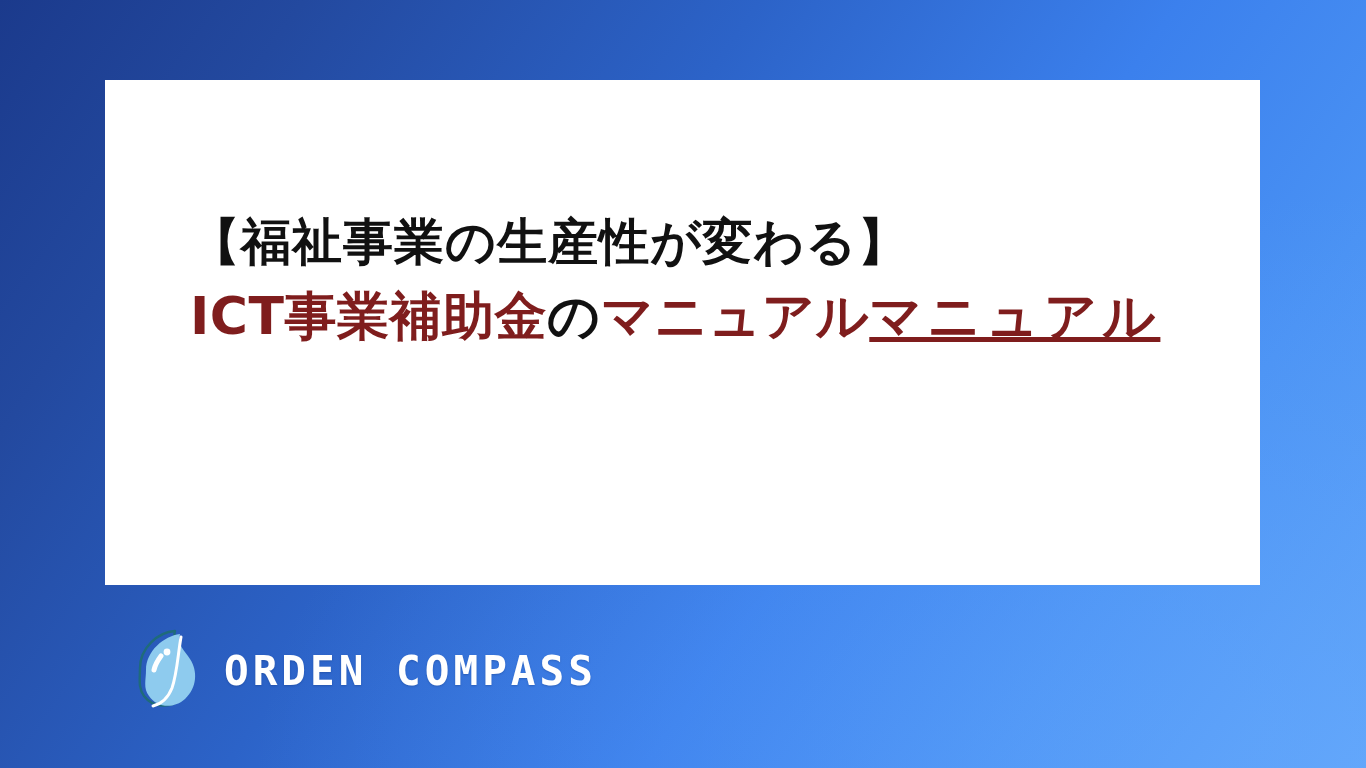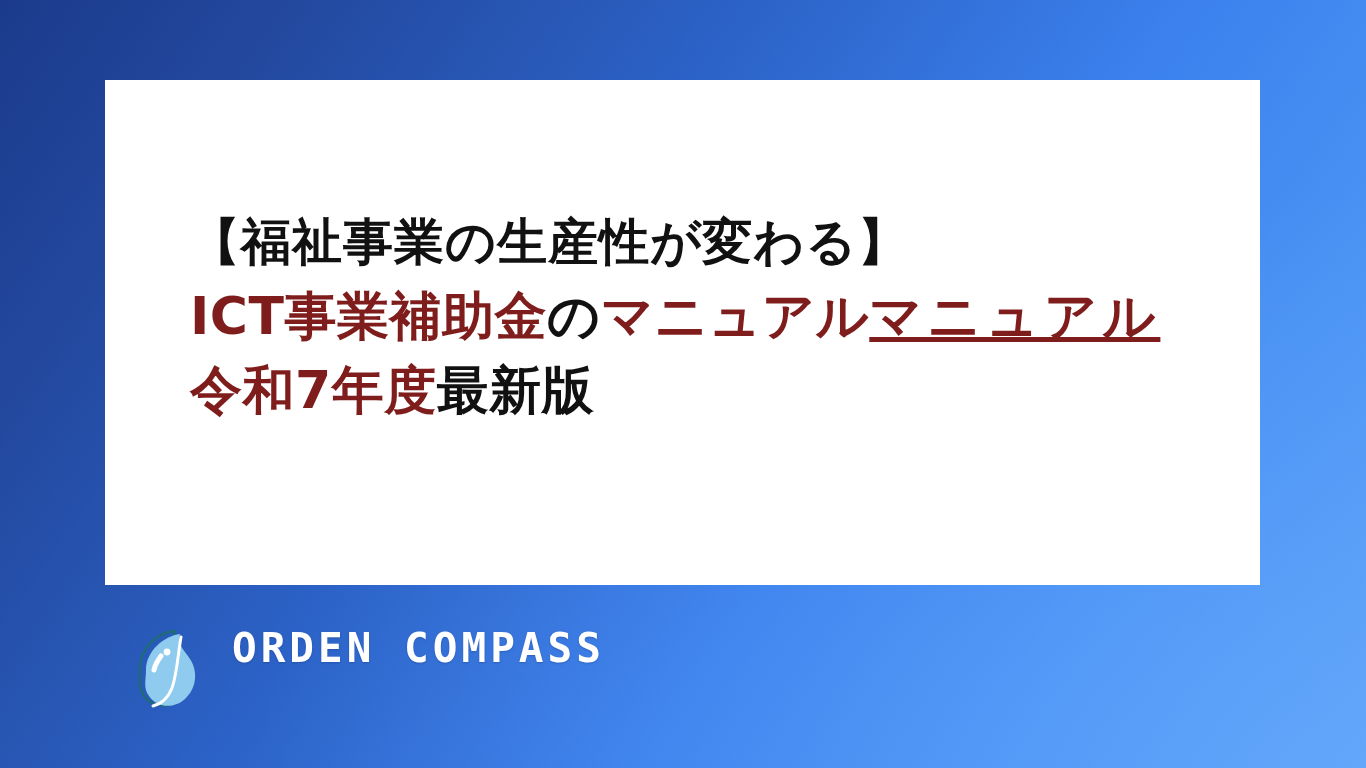--- a/index.html
+++ b/index.html
@@ -80,22 +80,22 @@
     letter-spacing: 5px;
     text-decoration: underline;
   }
 
   
   .brand {
     position: absolute;
     left: 128px;
     top: 628px;
     display: flex;
-    align-items: flex-start;
-    gap: 26px;
+    align-items: center;
+    gap: 18px;
     z-index: 3;
   }
   .brand-mark {
     width: 78px;
     height: 86px;
     flex: 0 0 auto;
     display: block;
   }
   .brand-name {
     font-family: "DejaVu Sans Mono", "Liberation Mono", monospace;
@@ -118,23 +118,20 @@
     <div class="title-block">
 
       <div class="title-line line1">
         <span>【福祉事業の生産性が変わる】</span>
       </div>
 
       <div class="title-line line2">
         <span class="accent">ICT事業補助金</span><span>の</span><span class="accent">マニュアル</span><span class="accent kata">マニュアル</span>
       </div>
 
-      <div class="title-line line3">
-        <span class="accent">令和7年度</span><span>最新版</span>
-      </div>
 
     </div>
   </div>
 
   <div class="brand">
 
     <svg class="brand-mark" viewBox="0 0 78 86" xmlns="http://www.w3.org/2000/svg">
 
       <path d="M12 40 C12 20 30 4 47 3 C44 14 52 20 58 28 C67 40 66 58 54 70
                C43 81 25 80 16 68 C10 60 12 50 12 40 Z" fill="none" stroke="#1f6b7a" stroke-width="2.4" stroke-linejoin="round"></path>

